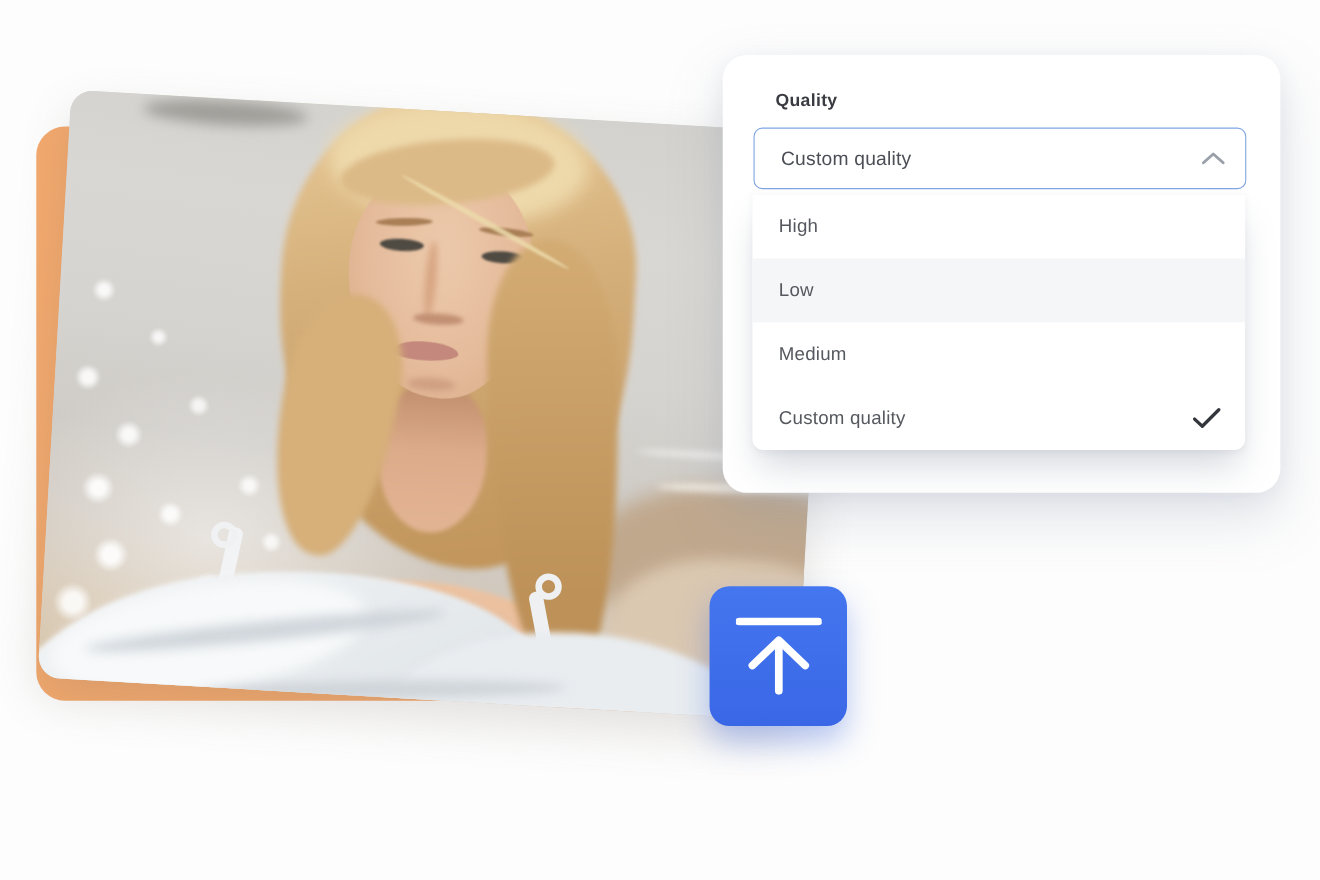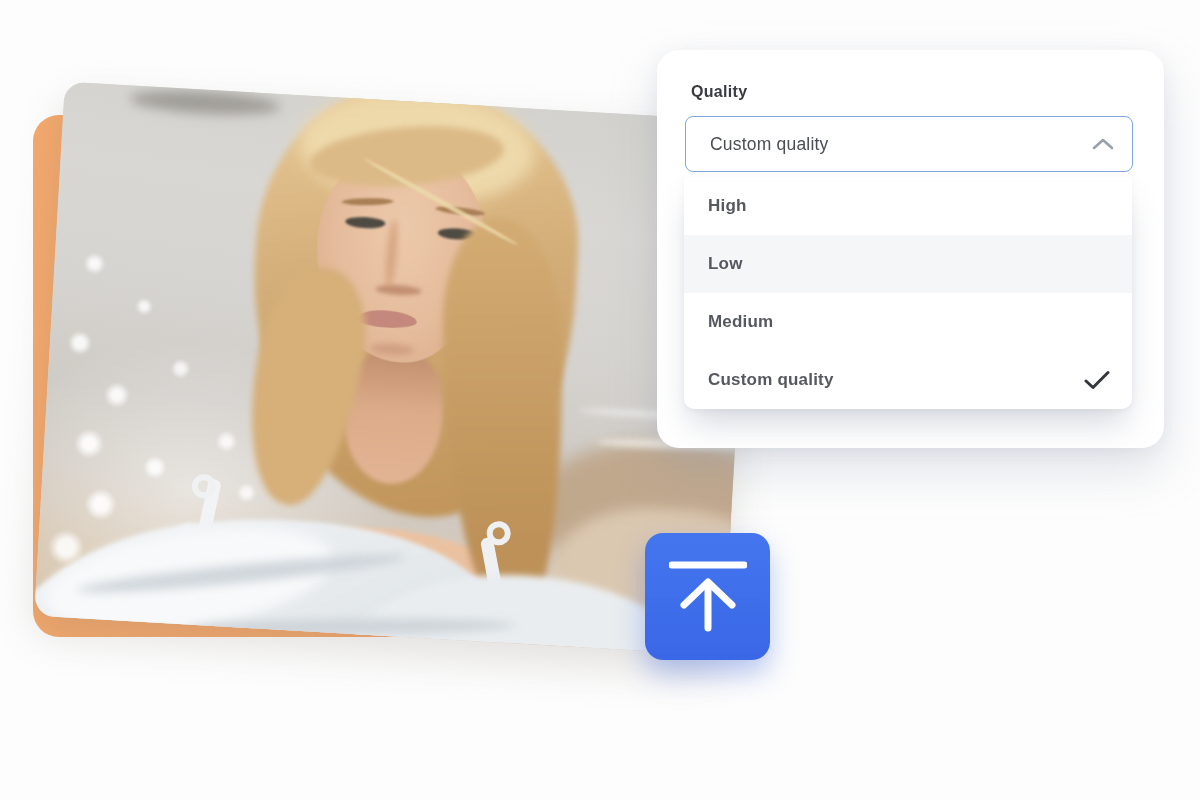--- a/index.html
+++ b/index.html
@@ -100,36 +100,36 @@
   .fab-hi{left:8px;top:442px;width:290px;height:95px;background:#f7f9fa;border-radius:50%;filter:blur(6px);transform:rotate(-12deg);}
   .fold-1{left:40px;top:472px;width:330px;height:18px;background:#c9d0d6;border-radius:50%;filter:blur(5px);transform:rotate(-9deg);opacity:.85;}
   .fold-2{left:152px;top:520px;width:330px;height:16px;background:#ced4d9;border-radius:50%;filter:blur(5px);transform:rotate(-4deg);}
 
   
   .quality-card{
     left:657px;top:50px;width:507px;height:398px;border-radius:22px;background:#ffffff;
     box-shadow:0 22px 48px rgba(140,150,170,.25),0 4px 18px rgba(150,160,180,.12);
   }
   .quality-label{
-    position:absolute;left:34px;top:33px;
+    position:absolute;left:48px;top:33px;
     font-size:16px;font-weight:600;letter-spacing:.3px;color:#3a3b41;text-align:center;
   }
   .quality-select{
     position:absolute;left:28px;top:66px;width:448px;height:56px;box-sizing:border-box;
     border:1.6px solid #7fa5e3;border-radius:8px;background:#fff;
     display:flex;align-items:center;justify-content:space-between;
     padding:0 18px 0 24px;cursor:pointer;
   }
   .select-value{font-size:17.5px;color:#4b4e55;letter-spacing:.2px;}
   .chevron{width:22px;height:12px;flex:0 0 auto;}
   .dropdown{
     position:absolute;left:27px;top:127px;width:448px;height:232px;background:#fff;
     border-radius:3px 3px 10px 10px;
     box-shadow:0 20px 32px -6px rgba(120,130,150,.30),0 2px 6px rgba(130,140,160,.10);
-    display:flex;flex-direction:column;font-weight:bold;
+    display:flex;flex-direction:column;
   }
   .option-row{
     height:58px;display:flex;align-items:center;justify-content:space-between;
     padding:0 22px 0 24px;box-sizing:border-box;
     font-size:17px;color:#55585e;letter-spacing:.2px;cursor:pointer;background:transparent;
   }
   .option-row.highlighted{background:#f5f6f8;}
   .check{width:26px;height:20px;flex:0 0 auto;}
 
   

